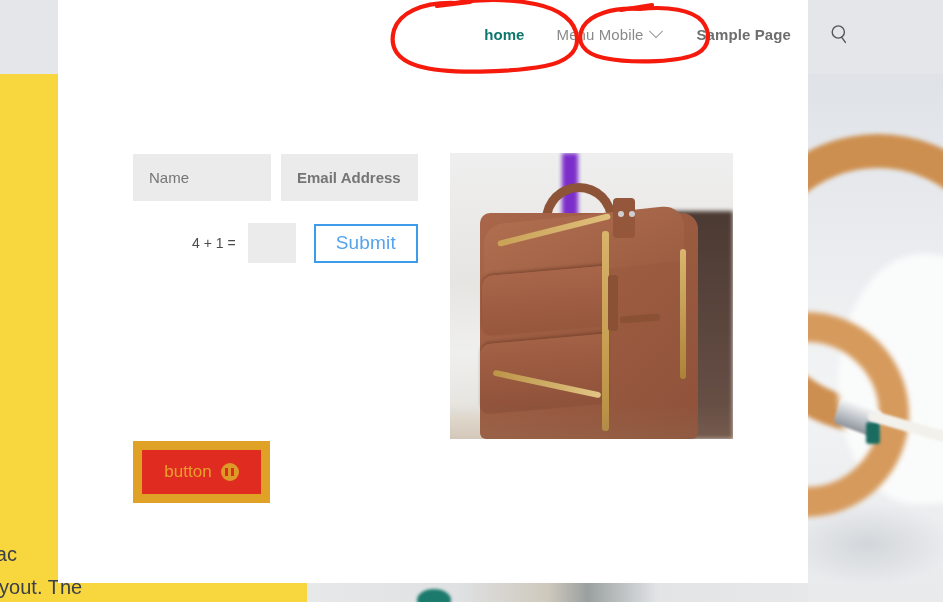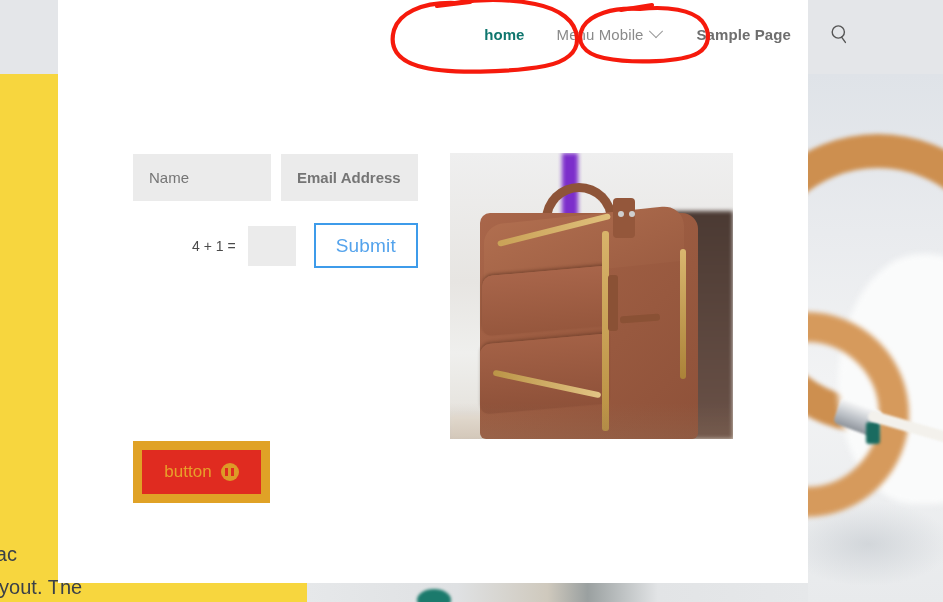--- a/index.html
+++ b/index.html
@@ -251,21 +251,21 @@
     border: none;
     outline: none;
     font-size: 15px;
     font-family: "Liberation Sans", sans-serif;
     color: #555;
     box-sizing: border-box;
     padding: 0 6px;
   }
   .submit-btn {
     margin-left: 18px;
-    width: 113px; height: 45px;
+    width: 113px; height: 39px;
     background: #ffffff;
     border: 2px solid #3d9bea;
     color: #54a3ec;
     font-size: 19px;
     font-family: "Liberation Sans", sans-serif;
     cursor: pointer;
     letter-spacing: .2px;
   }
 
   

